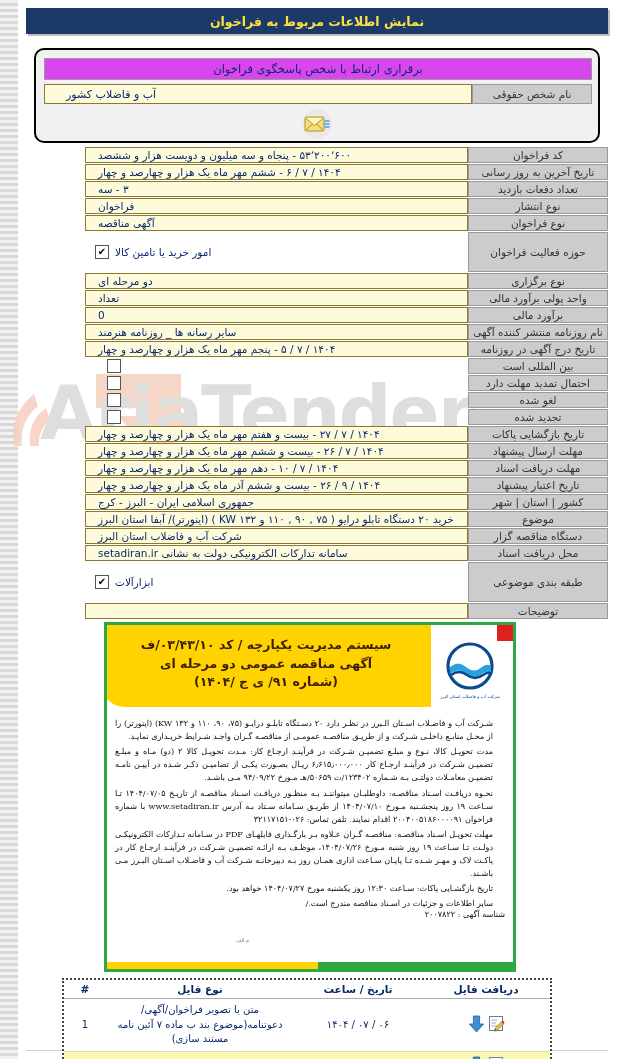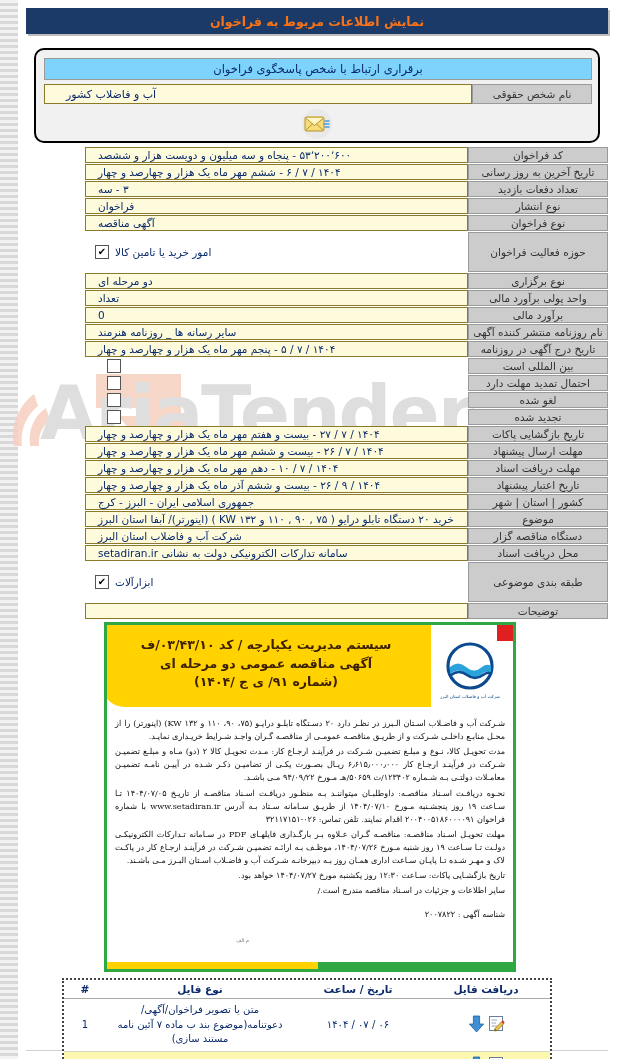--- a/index.html
+++ b/index.html
@@ -22,30 +22,30 @@
      pointer-events:none;z-index:0;opacity:.85;}
   #watermark .wmtext{position:absolute;left:40px;top:40px;width:560px;
      font-family:"DejaVu Sans","Liberation Sans",sans-serif;
      font-weight:bold;font-size:74px;color:#d9d9d9;letter-spacing:-2px;
      direction:ltr;text-align:left;white-space:nowrap;}
   #watermark .wmlogo{position:absolute;left:8px;top:46px;width:70px;height:76px;}
   #watermark .wmarrow{position:absolute;left:86px;top:34px;width:120px;height:120px;}
 
   
   #titlebar{position:absolute;left:26px;top:8px;width:582px;height:26px;
-     background:#1b3a68;color:#f97316;font-size:12.5px;font-weight:bold;
+     background:#1b3a68;color:#fde047;font-size:12.5px;font-weight:bold;
      display:flex;align-items:center;justify-content:center;
      box-shadow:2px 2px 0 #bdbdbd;z-index:3;}
 
   
   #contact{position:absolute;left:34px;top:48px;width:566px;height:95px;
      background:#f1f1f1;border:2px solid #000;border-radius:10px;z-index:3;
      box-sizing:border-box;}
   #contact-head{position:absolute;left:8px;top:8px;width:548px;height:22px;
-     background:#7dd3fc;border:1px solid #9a9a9a;color:#0a2a6b;font-size:11.5px;
+     background:#d946ef;border:1px solid #9a9a9a;color:#0a2a6b;font-size:11.5px;
      display:flex;align-items:center;justify-content:center;box-sizing:border-box;}
   #contact-row{position:absolute;left:8px;top:34px;width:548px;height:20px;
      display:flex;flex-direction:row;box-sizing:border-box;}
   #contact-row .lbl{width:120px;background:#cccccc;border:1px solid #9a9a9a;
      display:flex;align-items:center;justify-content:center;font-size:10.5px;color:#333;
      box-sizing:border-box;}
   #contact-row .val{flex:1;background:#fdfbdc;border:1px solid #8b7a2a;
      display:flex;align-items:center;justify-content:flex-end;padding:0 21px;
      font-size:11px;color:#0a2a6b;box-sizing:border-box;}
   #mailwrap{position:absolute;left:50%;top:60px;transform:translateX(-50%);
@@ -86,21 +86,21 @@
   #yellowband{position:absolute;right:82px;top:-4px;width:330px;height:86px;
      background:#ffd200;border-radius:0 0 0 24px;
      display:flex;flex-direction:column;align-items:center;justify-content:center;
      color:#3b1f00;font-weight:bold;font-size:12.5px;line-height:1.5;
      font-family:"DejaVu Sans","Liberation Sans",sans-serif;}
   #poster-logo{position:absolute;right:10px;top:12px;width:66px;height:66px;}
   #poster-body{position:absolute;right:8px;left:8px;top:92px;
      text-align:justify;text-align-last:right;direction:rtl;
      font-family:"DejaVu Serif","Liberation Serif",serif;
      font-size:8.1px;line-height:1.62;color:#111;}
-  #poster-body p{margin:0 0 2px 0;}
+  #poster-body p{margin:0 12px 2px 0;}
   #poster-footline{position:absolute;right:8px;top:284px;font-size:8.1px;color:#111;
      font-family:"DejaVu Serif","Liberation Serif",serif;}
   #redbtn{position:absolute;right:8px;top:302px;width:250px;height:21px;
      background:#d8232a;border-radius:4px;color:#fff;font-weight:bold;font-size:9.5px;
      display:flex;align-items:center;justify-content:center;}
   #redbtn-note{position:absolute;right:264px;top:312px;font-size:5px;color:#777;}
 
   
   #files{position:absolute;left:62px;top:978px;width:490px;z-index:3;
      border:2px dotted #444;background:#fff;box-sizing:border-box;}

